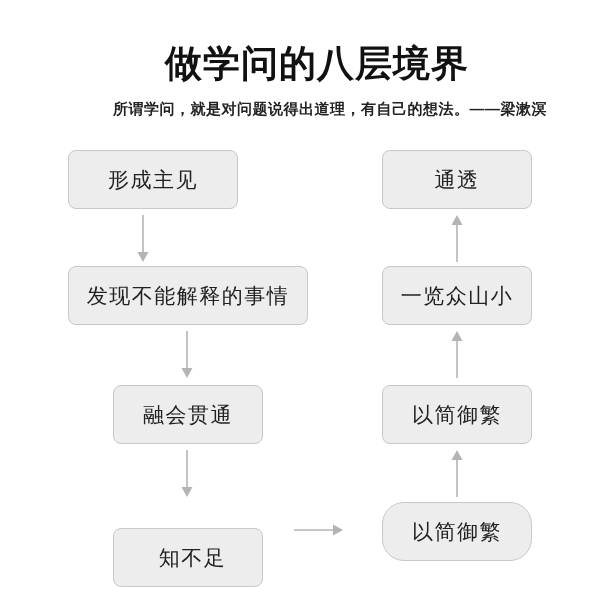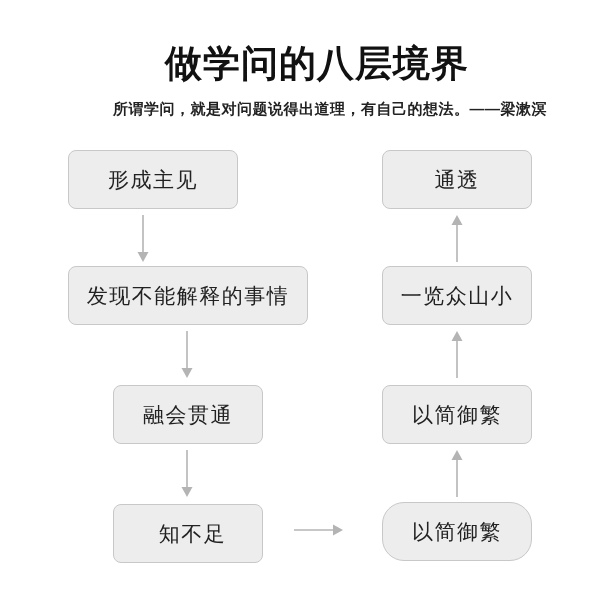--- a/index.html
+++ b/index.html
@@ -31,21 +31,21 @@
     display:flex; align-items:center; justify-content:center;
     background:#ededed;
     border:1.5px solid #c8c8c8;
     border-radius:8px;
     font-size:21px; color:#222222; letter-spacing:1.5px;
     height:59px;
   }
   .n1 { left:68px;  top:150px; width:170px; }
   .n2 { left:68px;  top:266px; width:240px; }
   .n3 { left:113px; top:385px; width:150px; }
-  .n4 { left:113px; top:504px; width:150px;padding-left:9px; }
+  .n4 { left:113px; top:528px; width:150px;padding-left:9px; }
   .n5 { left:382px; top:502px; width:150px;border-radius:22px; }
   .n6 { left:382px; top:385px; width:150px; }
   .n7 { left:382px; top:266px; width:150px; }
   .n8 { left:382px; top:150px; width:150px; }
   .arrows {
     position:absolute; left:0; top:0;
     pointer-events:none;
   }
   .arrows line { stroke:#b4b4b4; stroke-width:1.6; }
   .arrows polygon { fill:#b4b4b4; }

